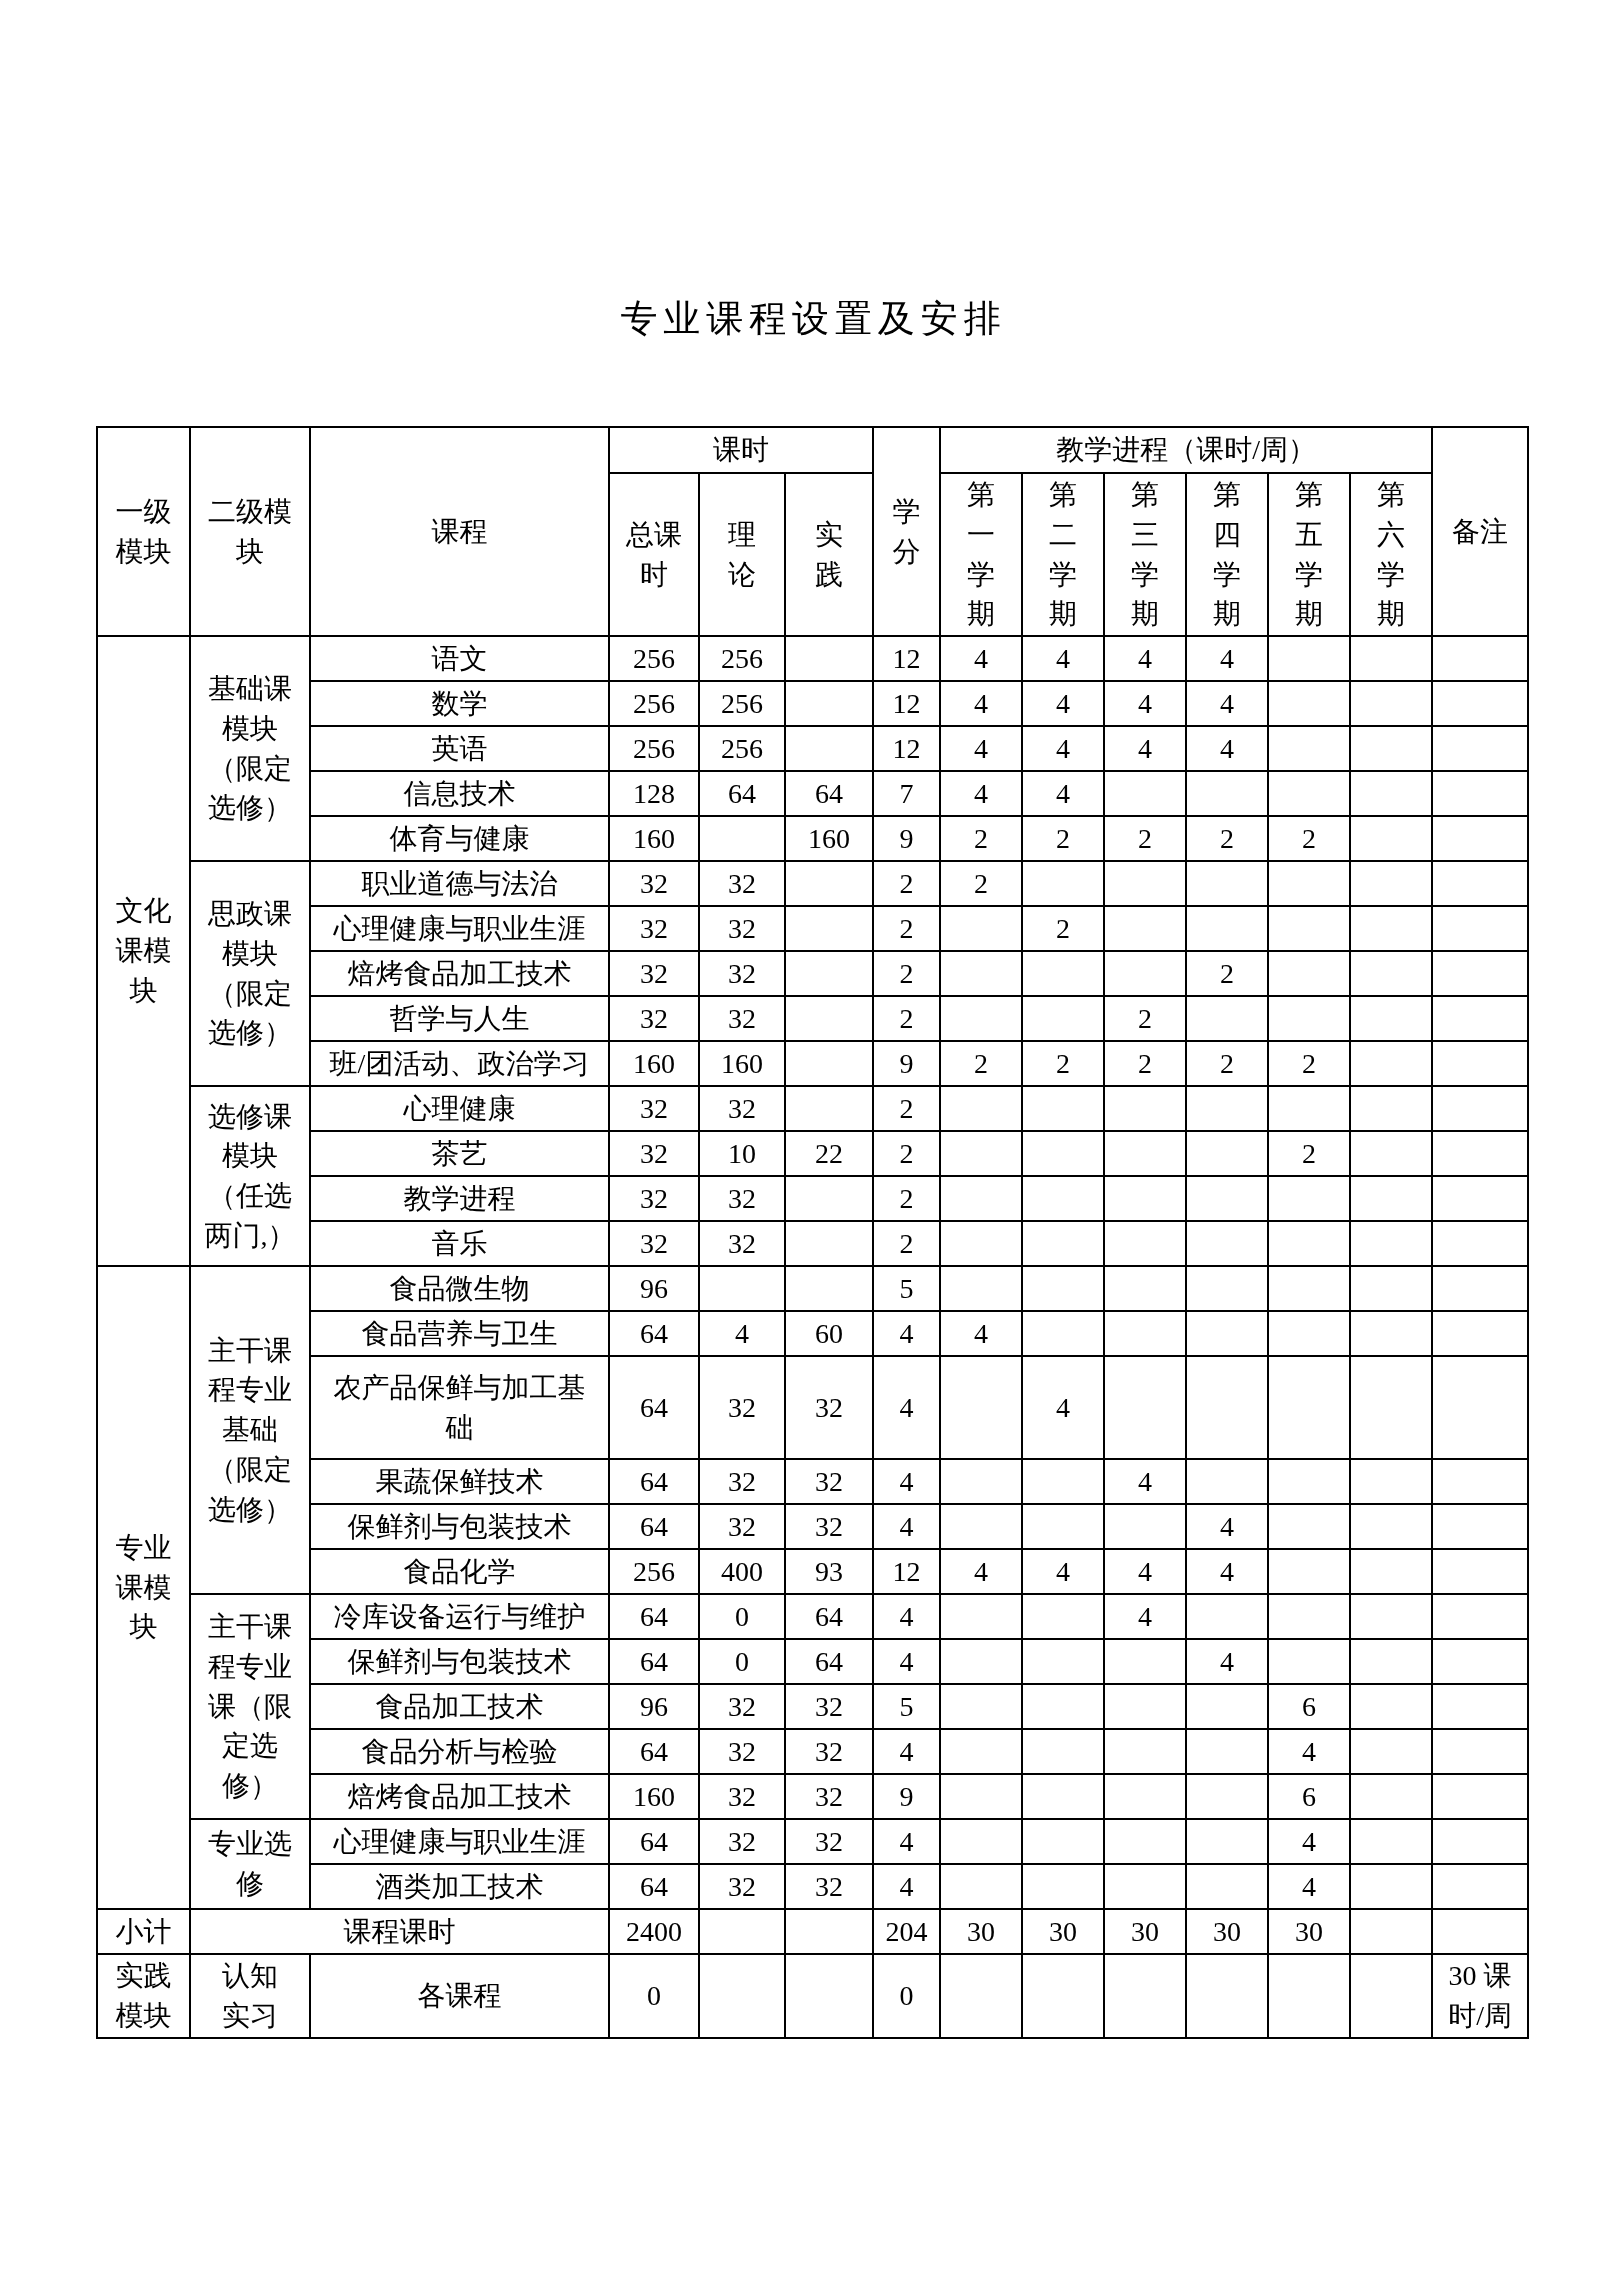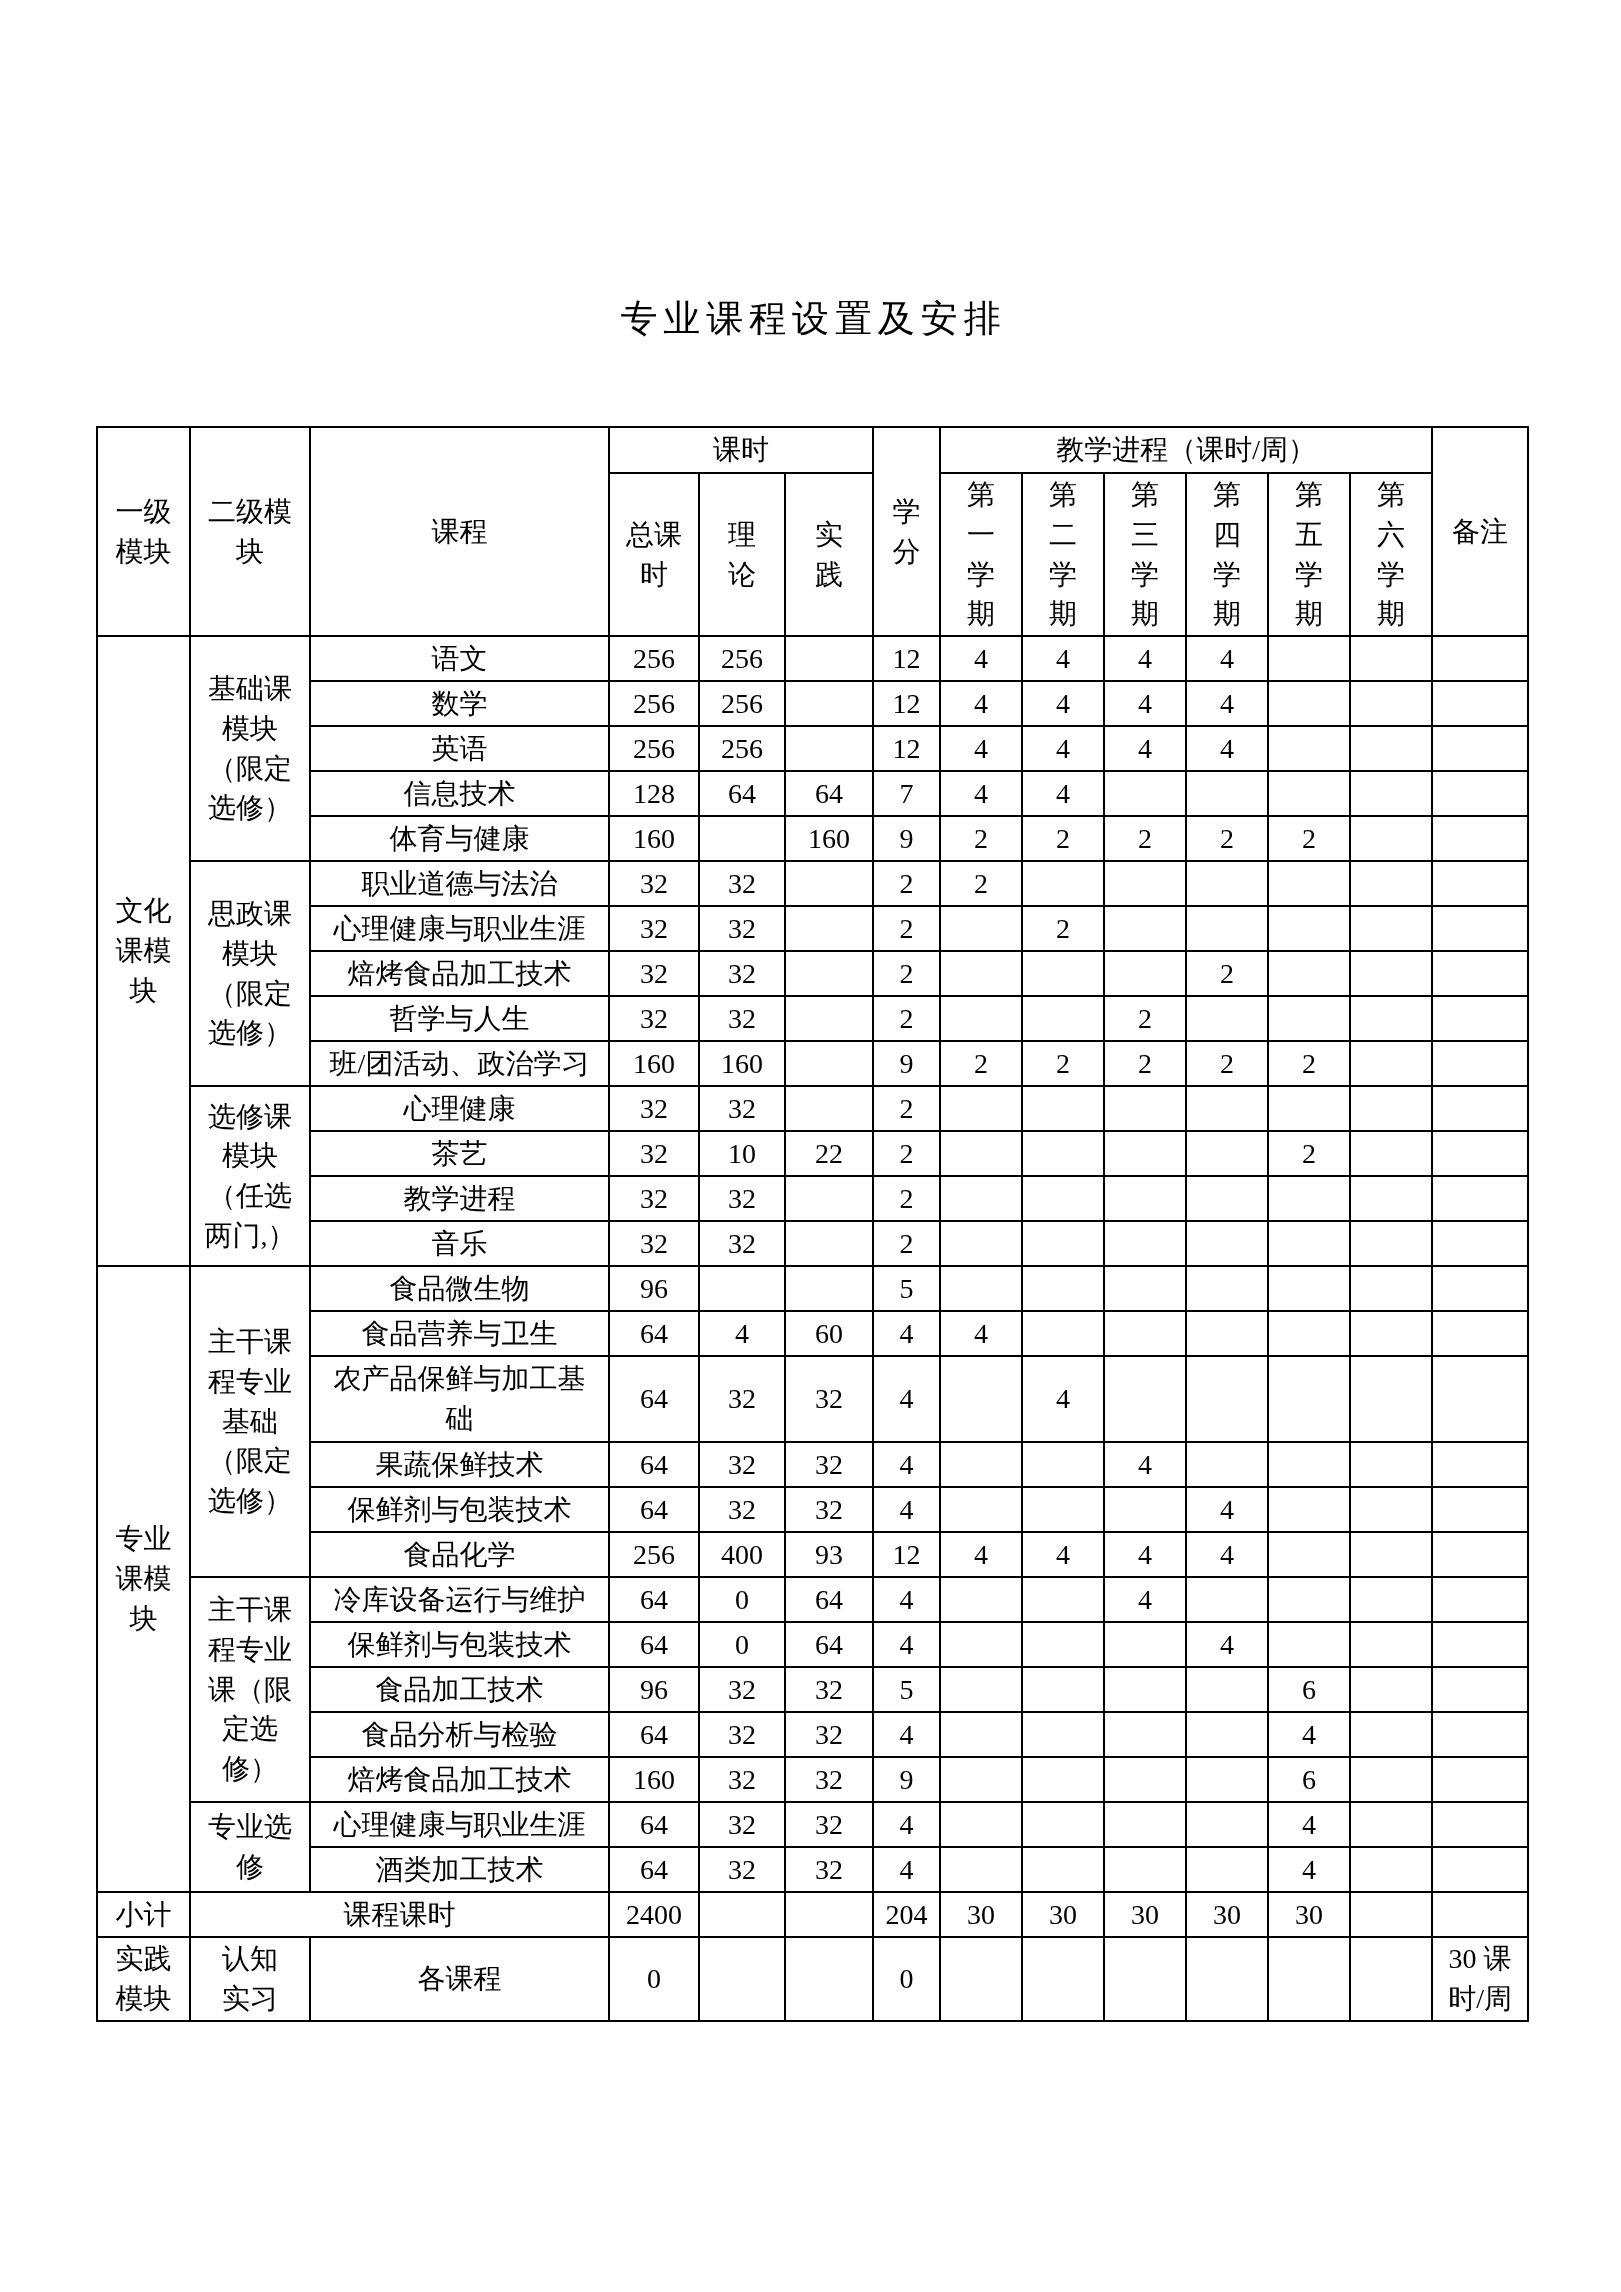--- a/index.html
+++ b/index.html
@@ -34,21 +34,21 @@
     font-weight:400;
     font-size:28px;
     line-height:1.42;
     padding:1px 2.9px;
     white-space:pre-line;
     overflow:hidden;
   }
   tr.h1{height:46px;}
   tr.h2{height:163px;}
   tbody tr{height:45px;}
-  tbody tr.tall{height:86px;}
+  tbody tr.tall{height:103px;}
   tbody tr.practice-row{height:73px;}
   td.course{padding:1px 5.9px;}
   td.num{font-size:27.4px;}
 </style>
 </head>
 <body>
 
 <div class="page-title">专业课程设置及安排</div>
 
 <table class="schedule">

